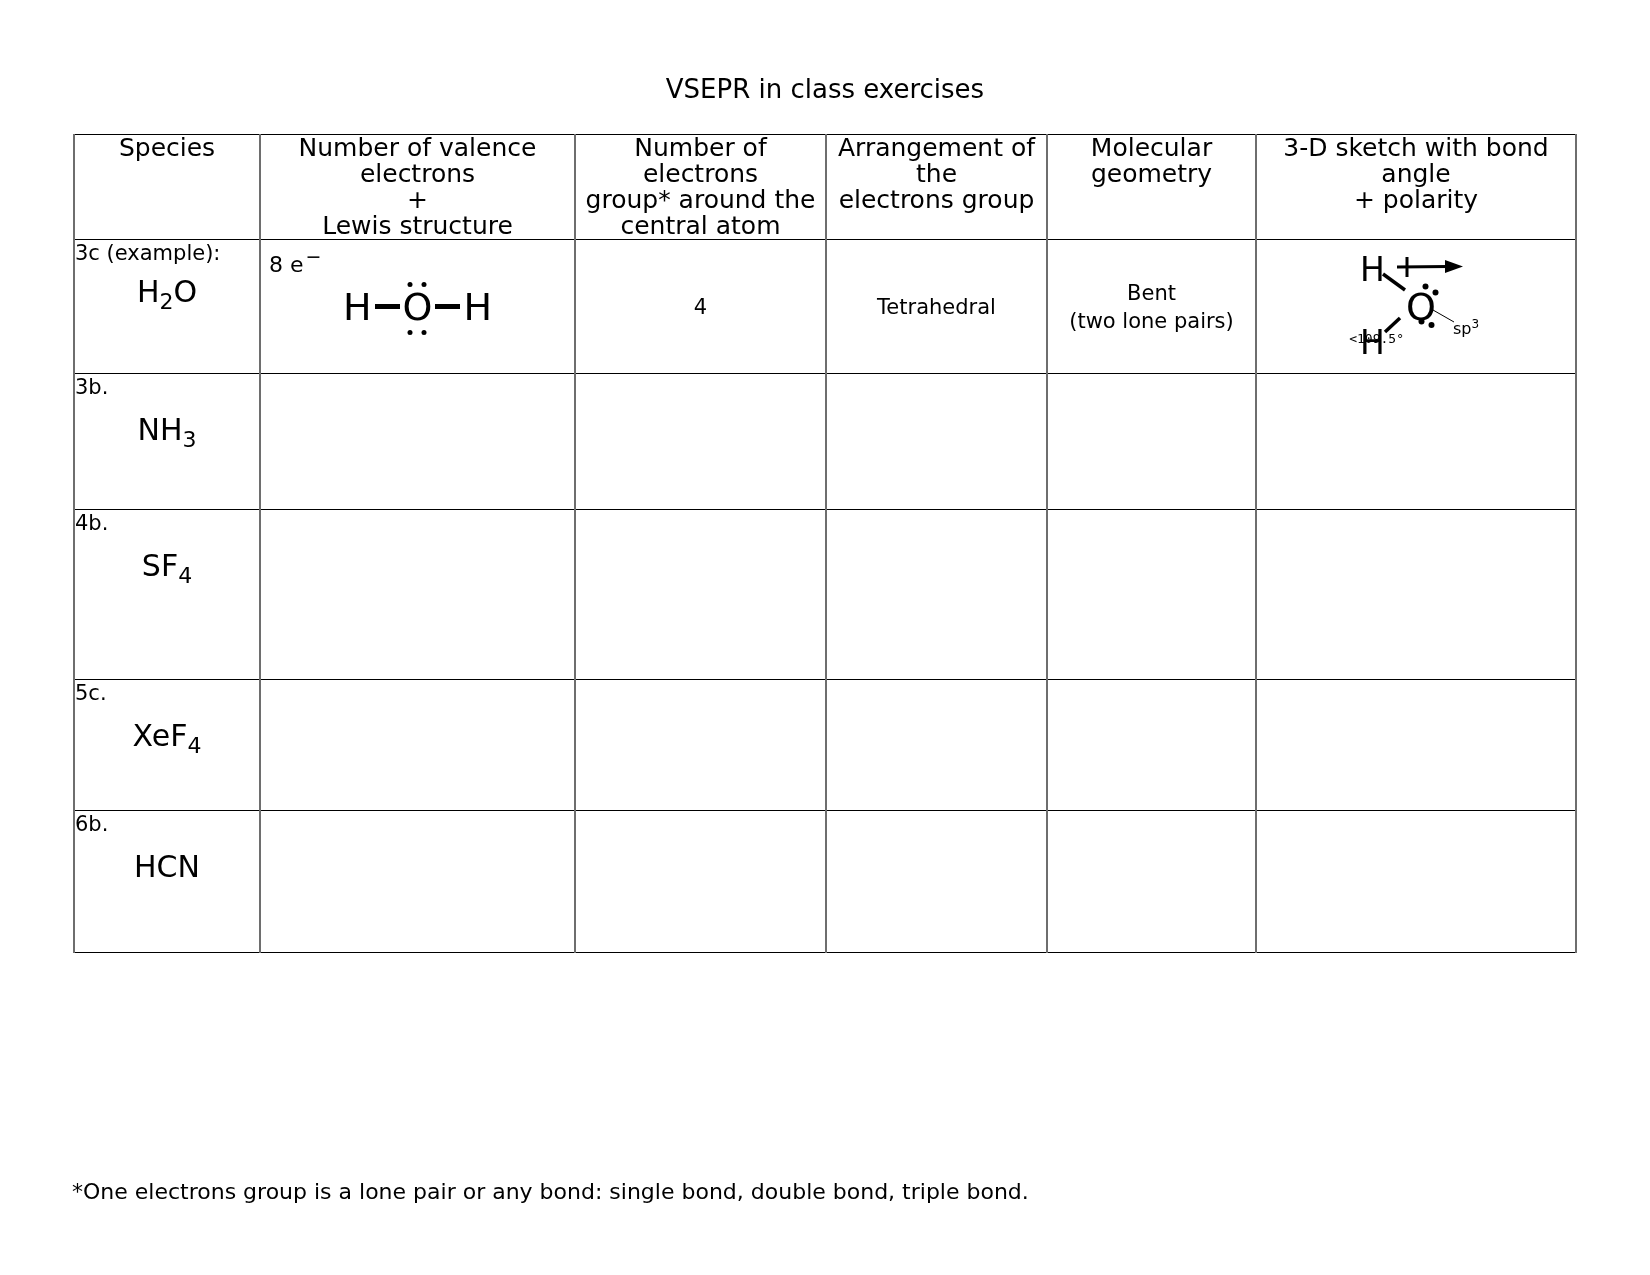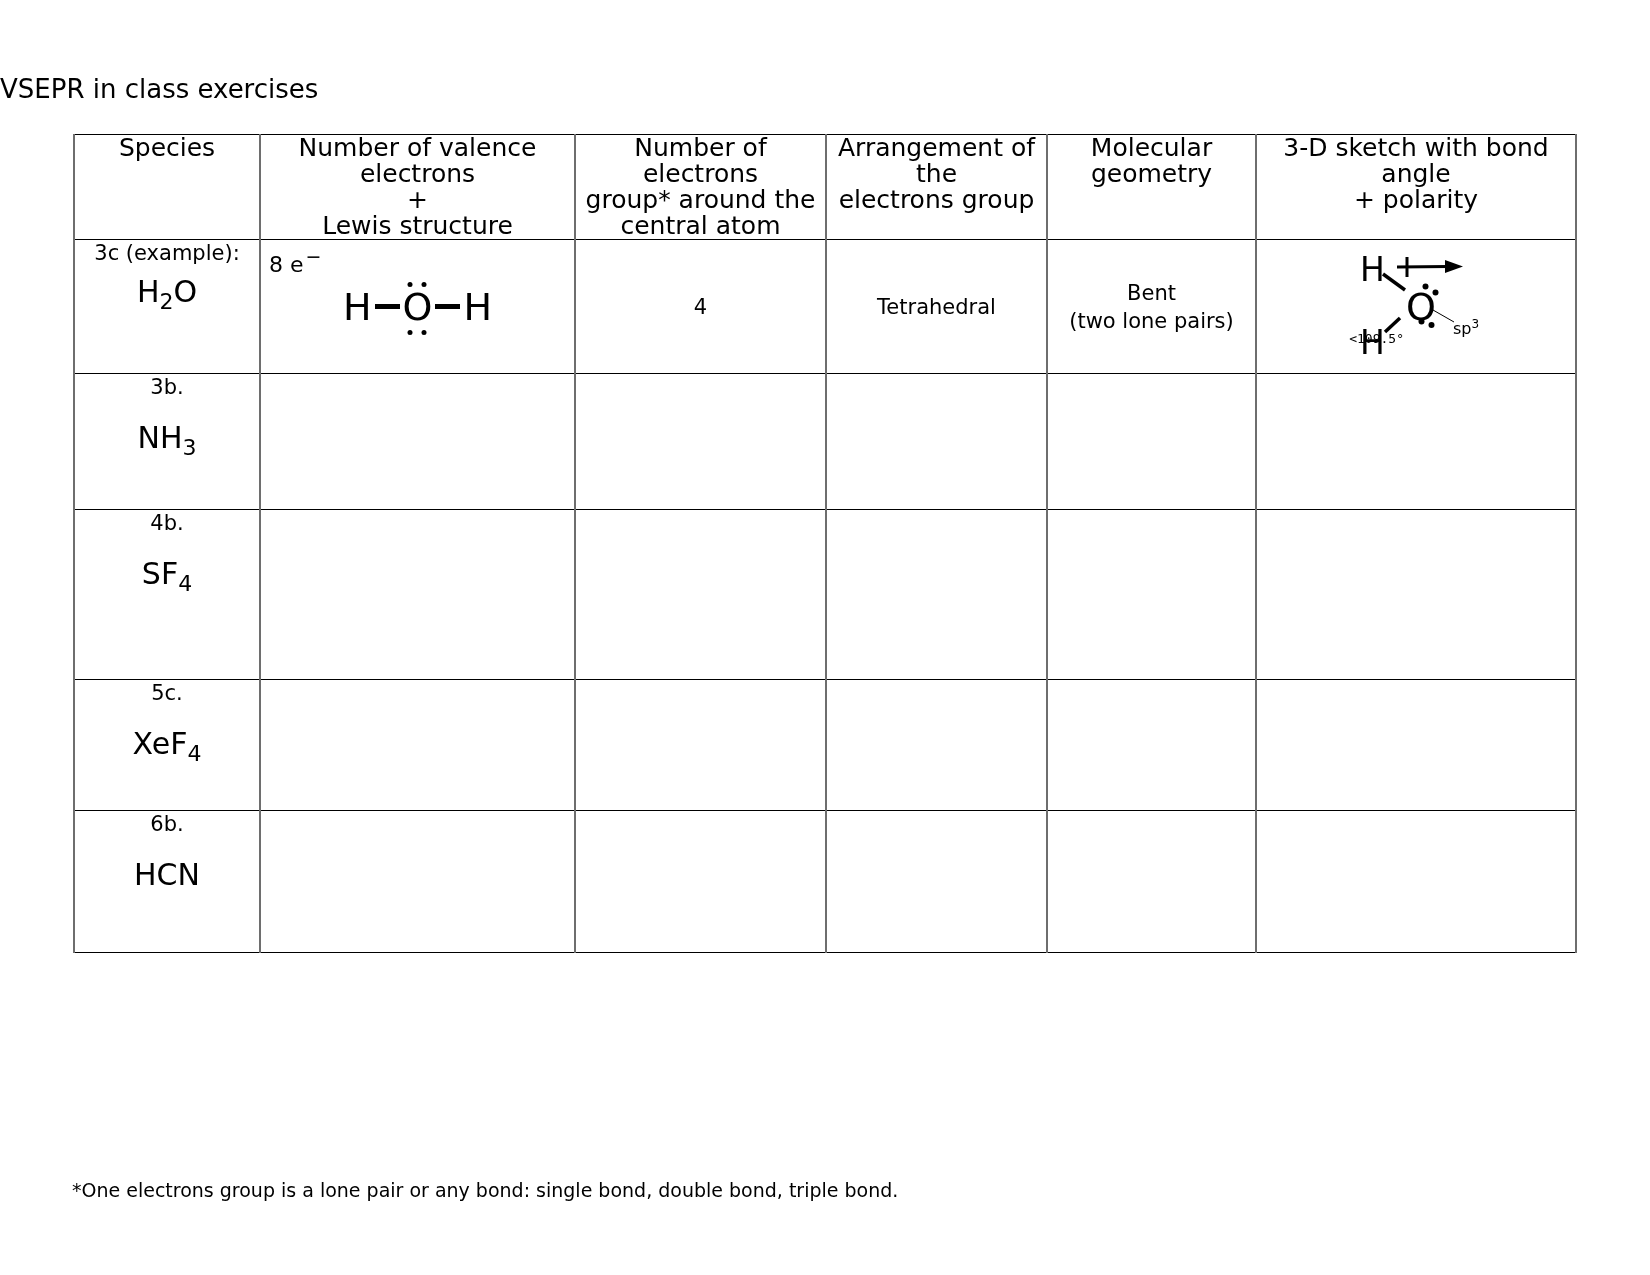--- a/index.html
+++ b/index.html
@@ -1,35 +1,35 @@
 <!DOCTYPE html>
 <html><head>
 <meta charset="utf-8">
 <style>
   html,body { margin:0; padding:0; background:#ffffff; }
   body { width:1650px; height:1275px; font-family:"DejaVu Sans","Liberation Sans",sans-serif; color:#000; }
   .page { position:relative; width:1650px; height:1275px; overflow:hidden; }
 
-  .title { position:absolute; top:74px; left:0; width:100%; font-size:26px; }
+  .title { position:absolute; top:74px; left:0; width:100%; text-align:center; font-size:26px; }
 
   table.vsepr { position:absolute; left:73px; top:134px; border-collapse:collapse; table-layout:fixed; }
   table.vsepr th, table.vsepr td {
     border-style:solid;
     border-color:#000 #6e6e6e;           
     border-width:1.5px 2px;
     padding:0; overflow:hidden;
   }
   th.hdr {
     font-weight:normal; font-size:25px; line-height:26px;
     text-align:center; vertical-align:top; padding-top:5px;
     white-space:pre-line;
   }
   td.species { vertical-align:top; padding:5px 6px; }
-  .row-label { font-size:21px; line-height:26px; text-align:center; }
-  .formula { text-align:center; margin-top:20px; font-size:30px; }
+  .row-label { font-size:21px; line-height:26px; text-align:left; }
+  .formula { text-align:center; margin-top:12px; font-size:30px; }
   .fsub { font-size:22px; position:relative; top:7px; }
 
   td.center { text-align:center; vertical-align:middle; font-size:21px; }
   .pre-line { white-space:pre-line; line-height:28px; }
 
   
   td.lewis-cell { position:relative; vertical-align:top; }
   .electron-count { position:absolute; left:8px; top:12px; font-size:22px; }
   .esup { font-size:19px; position:relative; top:-9px; margin-left:2px; }
   .lewis { position:absolute; left:0; right:0; top:50%; transform:translateY(-50%);
@@ -48,21 +48,21 @@
   .sketch svg { position:absolute; left:0; top:0; }
   .sk-txt { position:absolute; line-height:1; }
   .sk-h-top { left:103px; top:13px; font-size:33px; }
   .sk-h-bottom { left:103px; top:86px; font-size:33px; }
   .sk-o { left:149px; top:48px; font-size:38px; }
   .sk-angle { left:0; top:58px; width:147px; text-align:right;
               font-family:"DejaVu Sans Mono",monospace; font-size:13px;margin-top:34px; }
   .sk-sp { left:196px; top:81px; font-size:16px; }
   .s3sup { font-size:12px; position:relative; top:-6px; }
 
-  .footnote { position:absolute; left:72px; top:1179px; font-size:19px; }
+  .footnote { position:absolute; left:72px; top:1179px; font-size:22px; }
 </style>
 </head>
 <body>
 
 <div class="page">
 
   <div class="title">VSEPR in class exercises</div>
 
   <table class="vsepr">
     <colgroup>

